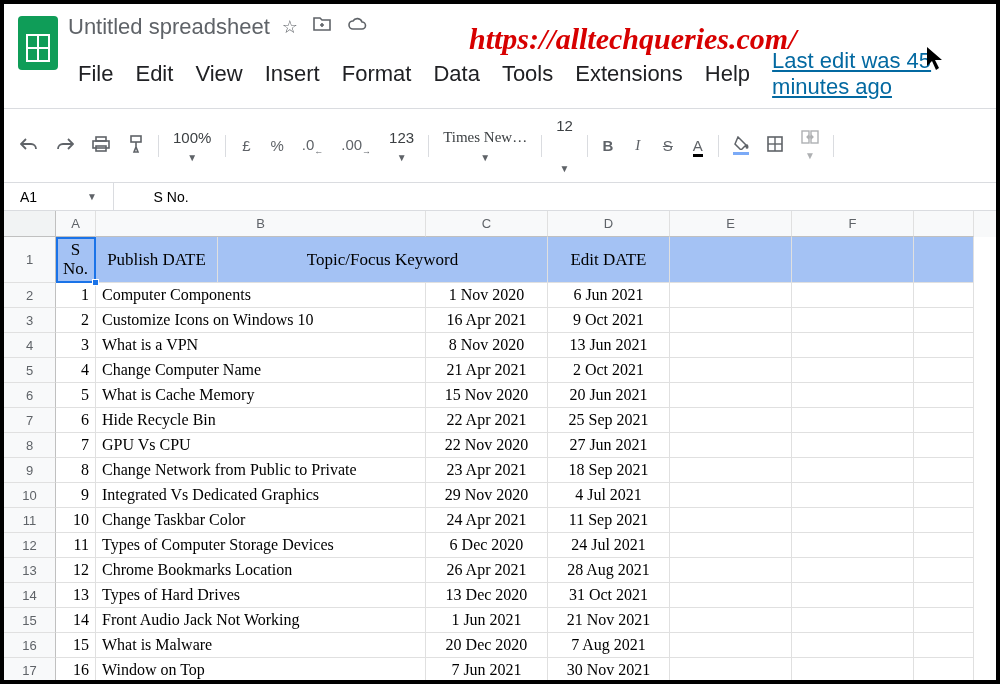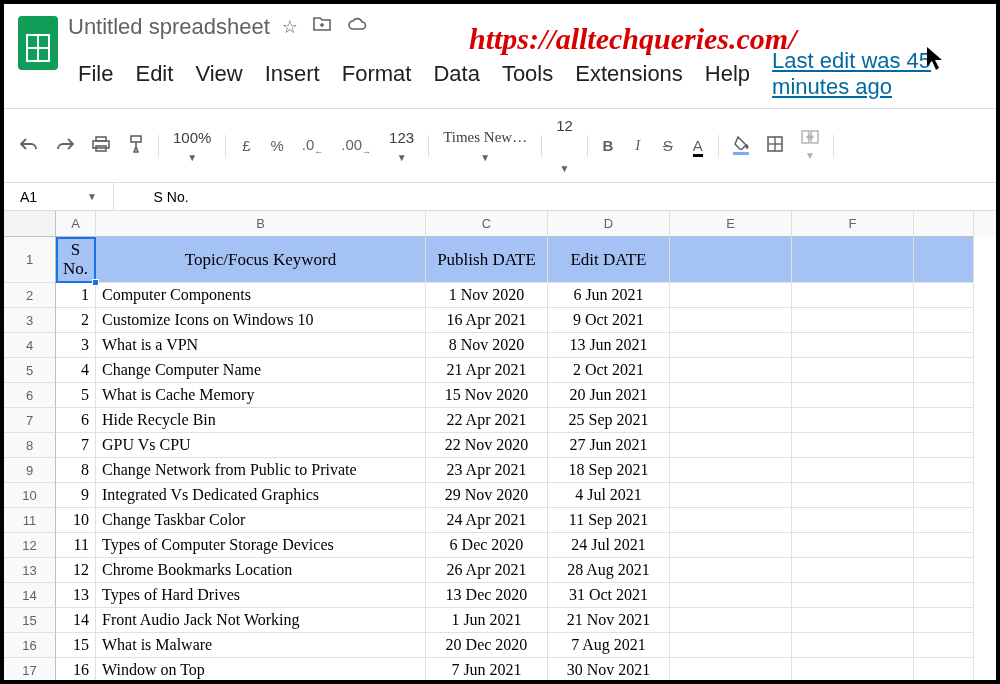--- a/index.html
+++ b/index.html
@@ -380,22 +380,22 @@
         <div class="colhead" style="width: 330px;">B</div>
         <div class="colhead" style="width: 122px;">C</div>
         <div class="colhead" style="width: 122px;">D</div>
         <div class="colhead" style="width: 122px;">E</div>
         <div class="colhead" style="width: 122px;">F</div>
         <div class="colhead" style="width: 60px;"></div>
       </div>
     <div class="body-rows">
       <div class="row header-row">
         <div class="cell cA">S No.</div>
+        <div class="cell cC">Publish DATE</div>
         <div class="cell cB">Topic/Focus Keyword</div>
-        <div class="cell cC">Publish DATE</div>
         <div class="cell cD">Edit DATE</div>
         <div class="cell cE"></div>
         <div class="cell cF"></div>
         <div class="cell cG"></div>
       </div>
       <div id="data-rows">
           <div class="row data-row">
             <div class="cell cA">1</div>
             <div class="cell cB">Computer Components</div>
             <div class="cell cC">1 Nov 2020</div>

